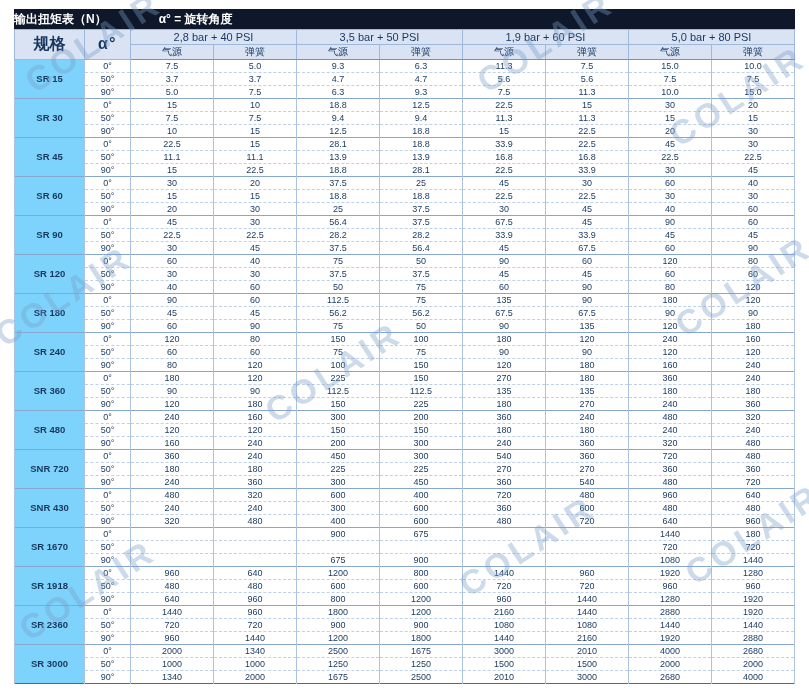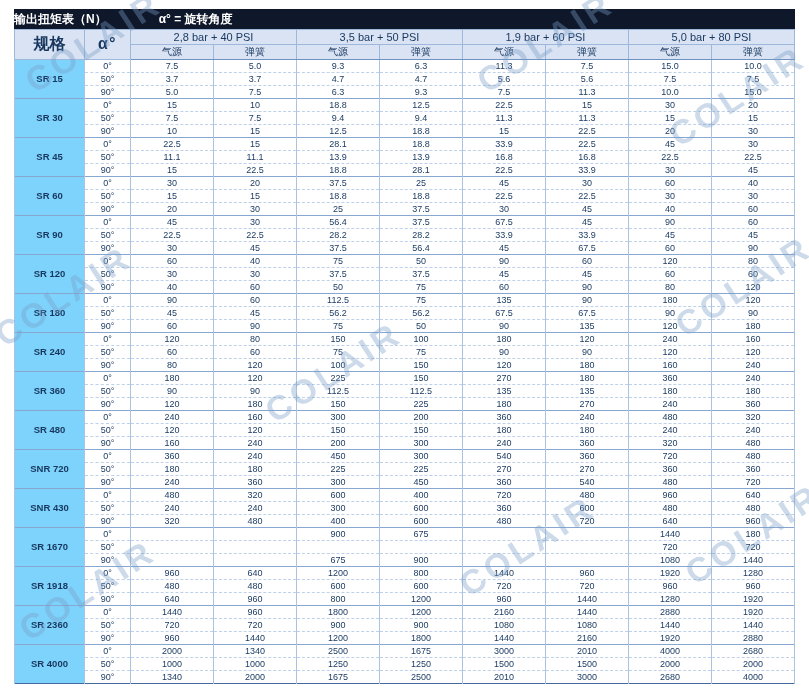--- a/index.html
+++ b/index.html
@@ -598,21 +598,21 @@
           <td>960</td>
           <td>1440</td>
           <td>1200</td>
           <td>1800</td>
           <td>1440</td>
           <td>2160</td>
           <td>1920</td>
           <td>2880</td>
         </tr>
         <tr class="group-start">
-          <td class="model" rowspan="3">SR 4000</td>
+          <td class="model" rowspan="3">SR 3000</td>
           <td class="angle">0°</td>
           <td>2000</td>
           <td>1340</td>
           <td>2500</td>
           <td>1675</td>
           <td>3000</td>
           <td>2010</td>
           <td>4000</td>
           <td>2680</td>
         </tr>

